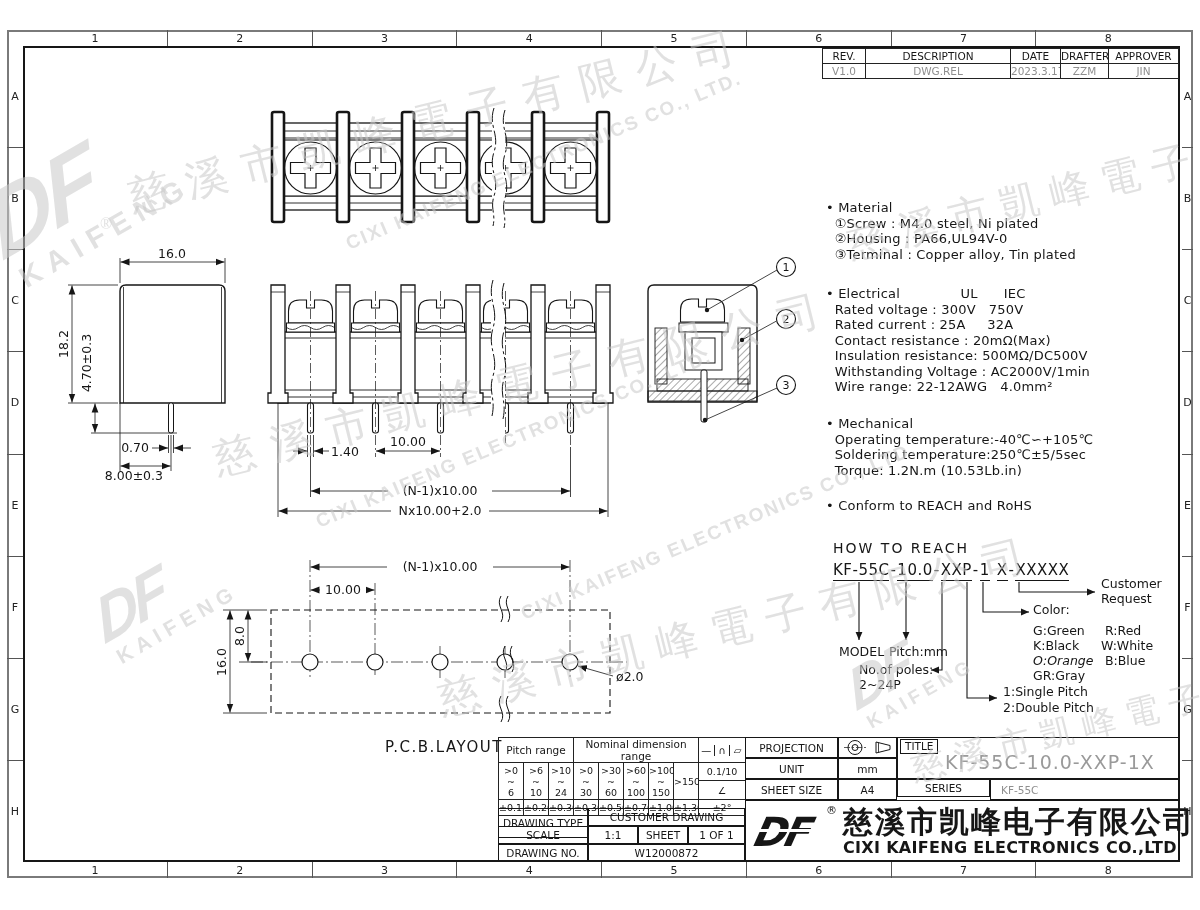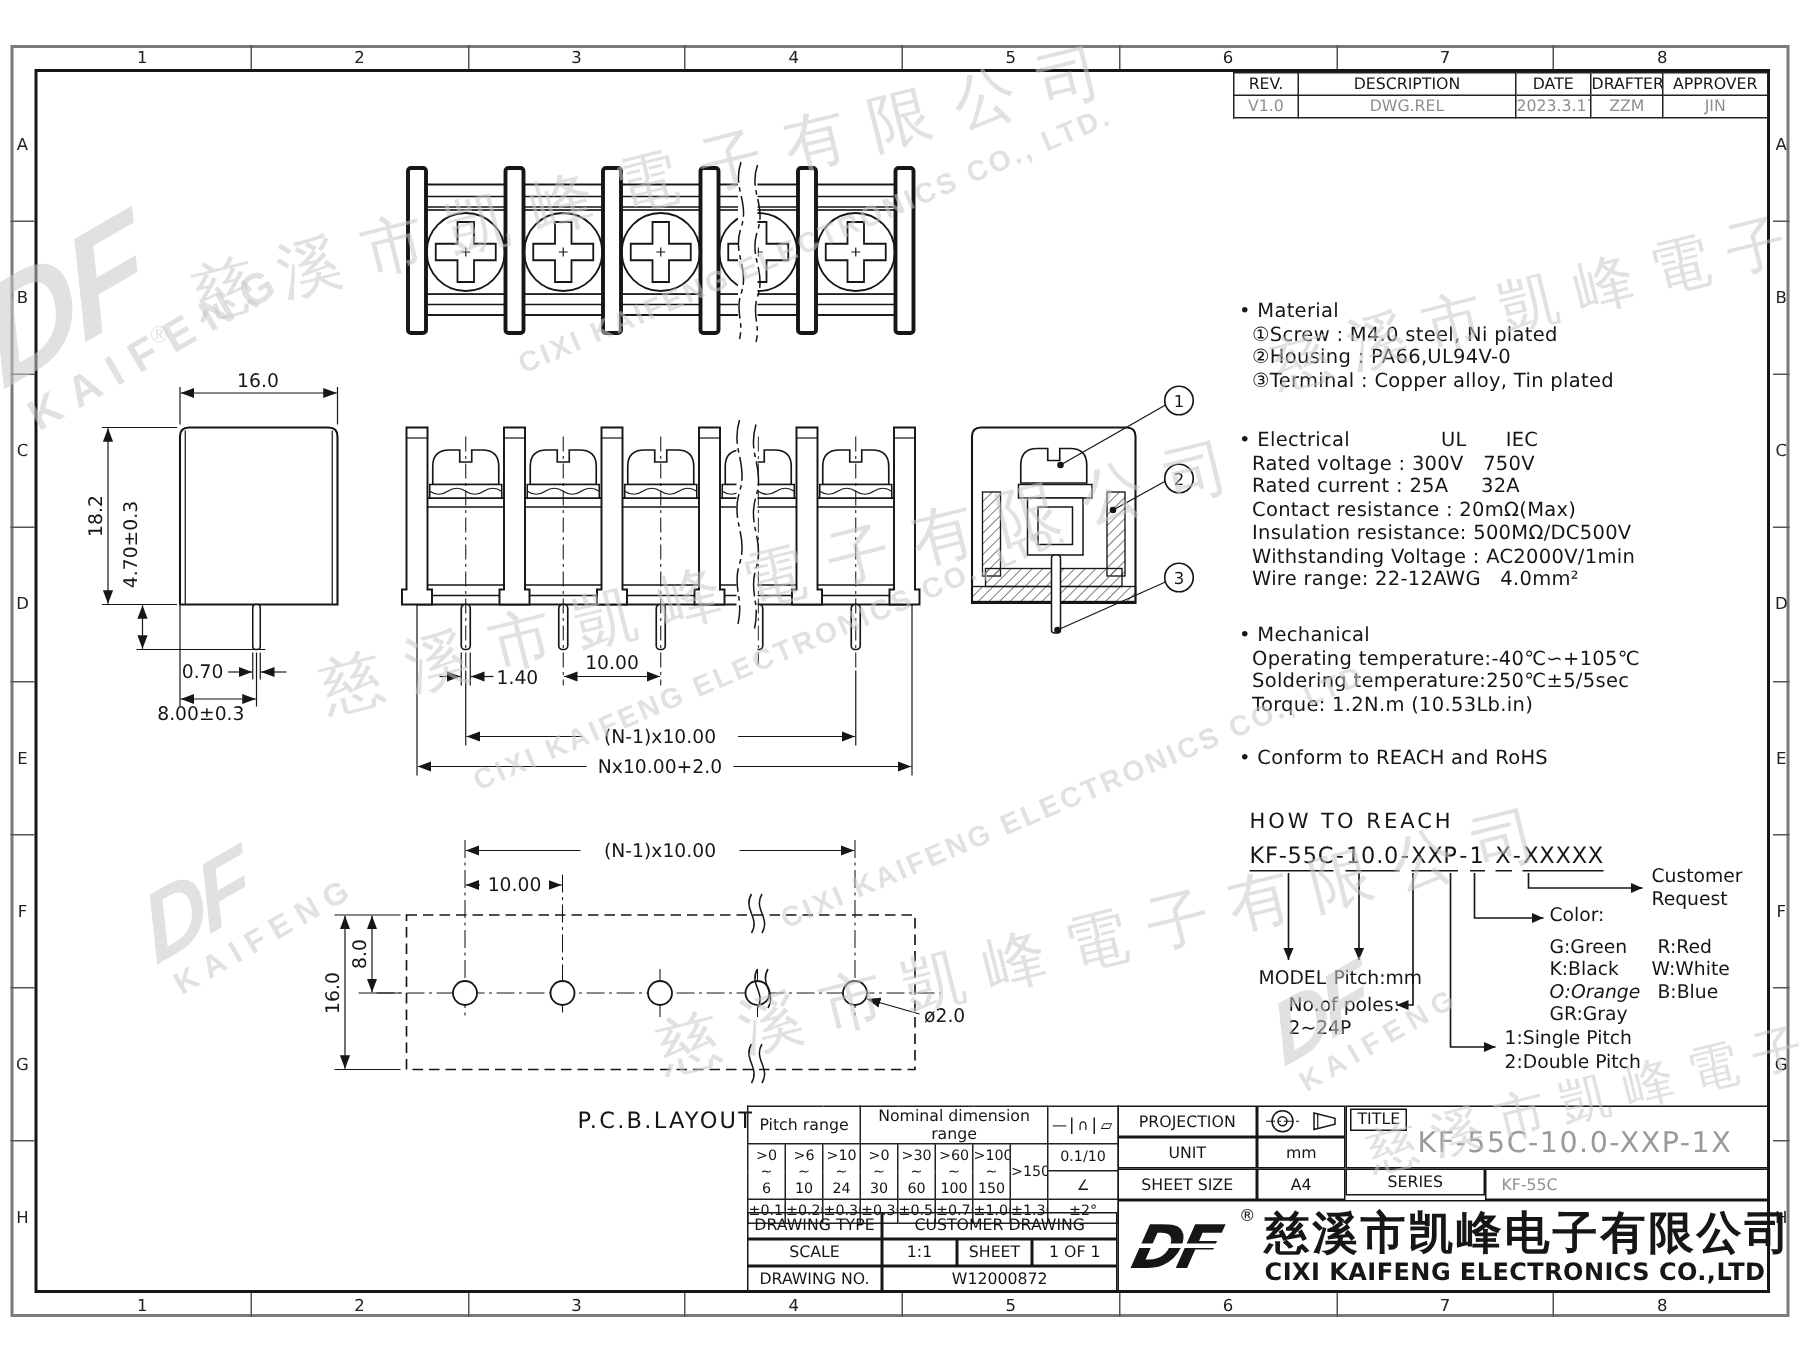--- a/index.html
+++ b/index.html
@@ -521,21 +521,21 @@
       <td>±0.30</td>
       <td>±0.50</td>
       <td>±0.70</td>
       <td>±1.00</td>
       <td>±1.30</td>
       <td>±2°</td>
     </tr>
   </tbody>
     </table>
 
-  <div class="cell" style="left:498px;top:808px;width:90px;height:18px;">DRAWING TYPE</div>
+  <div class="cell" style="left:498px;top:808px;width:90px;height:30px;">DRAWING TYPE</div>
   <div class="cell" style="left:588px;top:808px;width:157px;height:18px;">CUSTOMER DRAWING</div>
   <div class="cell" style="left:498px;top:826px;width:90px;height:18px;">SCALE</div>
   <div class="cell" style="left:588px;top:826px;width:50px;height:18px;">1:1</div>
   <div class="cell" style="left:638px;top:826px;width:50px;height:18px;">SHEET</div>
   <div class="cell" style="left:688px;top:826px;width:57px;height:18px;">1 OF 1</div>
   <div class="cell" style="left:498px;top:844px;width:90px;height:18px;">DRAWING NO.</div>
   <div class="cell" style="left:588px;top:844px;width:157px;height:18px;">W12000872</div>
 
   <div class="cell" style="left:745px;top:737px;width:93px;height:21px;">PROJECTION</div>
   <div class="cell" style="left:838px;top:737px;width:59px;height:21px;">

